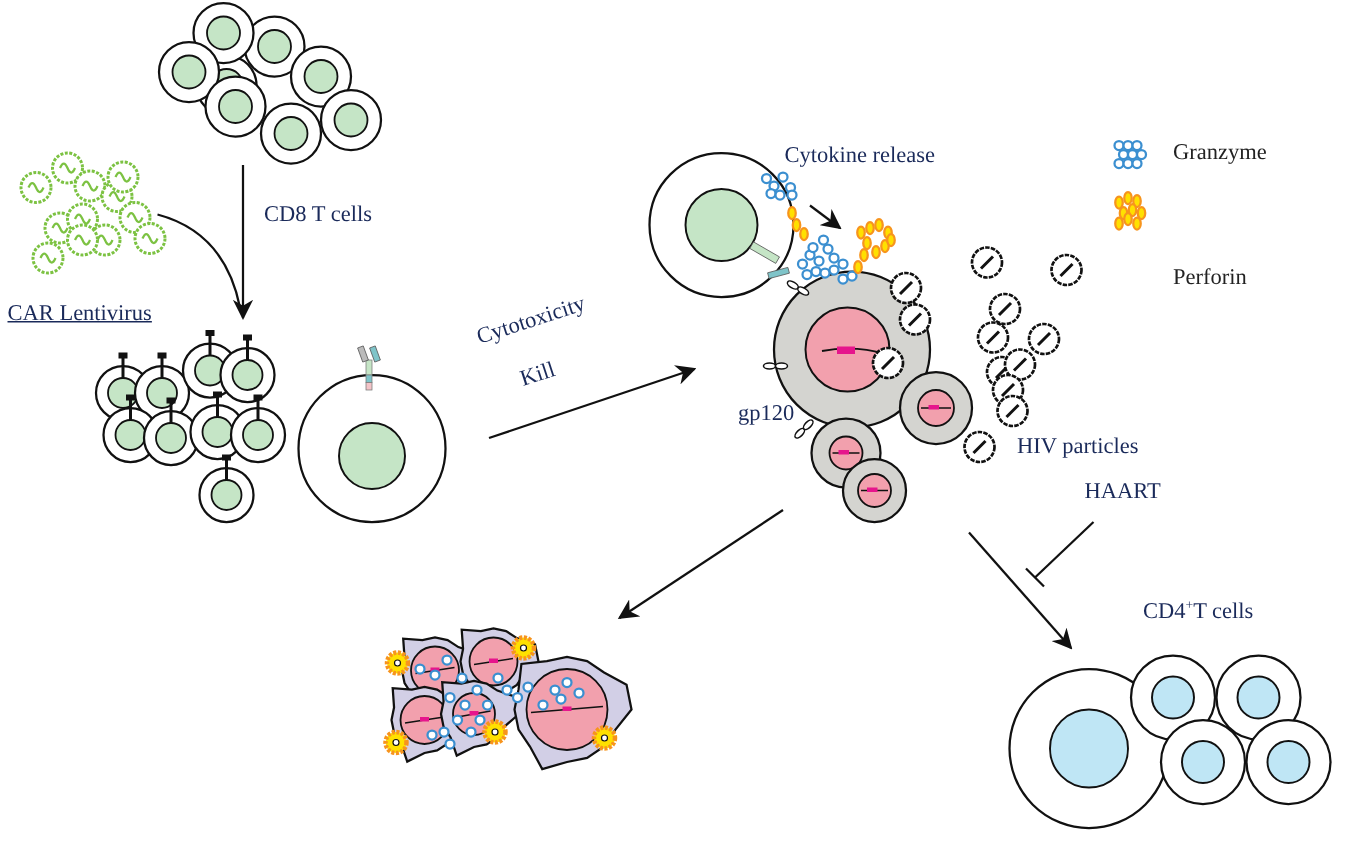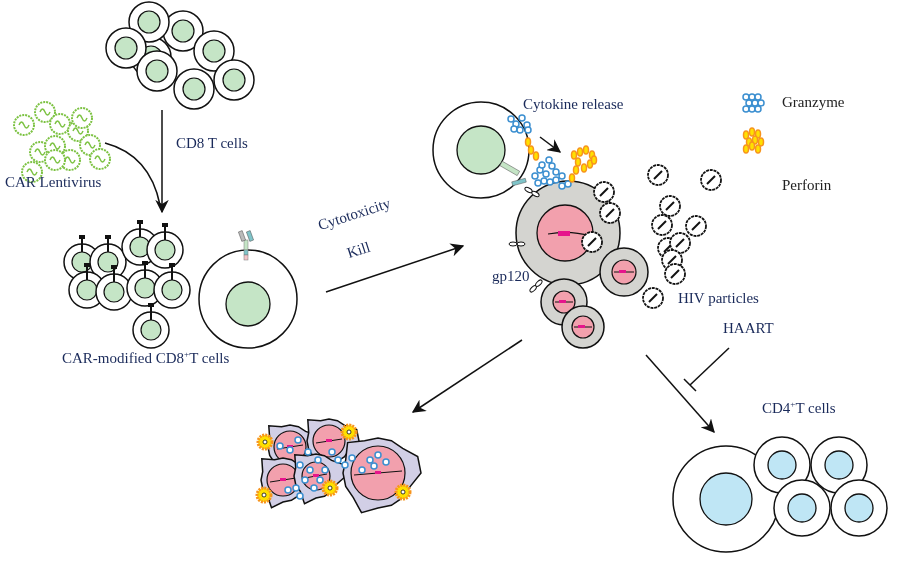--- a/index.html
+++ b/index.html
@@ -373,22 +373,21 @@
     <circle cx="839" cy="465" r="28" fill="#fff" stroke="#111" stroke-width="1.5"></circle>
     <circle cx="839" cy="465" r="14" fill="#bfe6f5" stroke="#111" stroke-width="1.3"></circle>
     <circle cx="802" cy="508" r="28" fill="#fff" stroke="#111" stroke-width="1.5"></circle>
     <circle cx="802" cy="508" r="14" fill="#bfe6f5" stroke="#111" stroke-width="1.3"></circle>
     <circle cx="859" cy="508" r="28" fill="#fff" stroke="#111" stroke-width="1.5"></circle>
     <circle cx="859" cy="508" r="14" fill="#bfe6f5" stroke="#111" stroke-width="1.3"></circle>
   </g>
 </svg>
 
 <div class="lbl lbl-blue" style="left:176px;top:115px;margin-top:20px;">CD8  T cells</div>
-<div class="lbl lbl-blue" style="left:5px;top:174px;">CAR Lentivirus</div>
-<div class="lbl lbl-blue" style="left:62px;top:350px;"><span>CAR-modified CD8</span><sup>+</sup><span>T cells</span></div>
+<div class="lbl lbl-blue" style="left:5px;top:201px;text-decoration:underline;">CAR Lentivirus</div>
 <div class="lbl lbl-blue" style="left:316px;top:218px;transform:rotate(-18deg);transform-origin:left top;">Cytotoxicity</div>
 <div class="lbl lbl-blue" style="left:345px;top:246px;transform:rotate(-18deg);transform-origin:left top;">Kill</div>
 <div class="lbl lbl-blue" style="left:523px;top:96px;text-align:right;">Cytokine release</div>
 <div class="lbl lbl-blue" style="left:492px;top:268px;text-align:center;">gp120</div>
 <div class="lbl lbl-blue" style="left:678px;top:290px;">HIV particles</div>
 <div class="lbl lbl-blue" style="left:723px;top:320px;">HAART</div>
 <div class="lbl lbl-blue" style="left:762px;top:400px;"><span>CD4</span><sup>+</sup><span>T cells</span></div>
 <div class="lbl" style="left:782px;top:94px;">Granzyme</div>
 <div class="lbl" style="left:782px;top:133px;margin-top:44px;">Perforin</div>
 </div>

